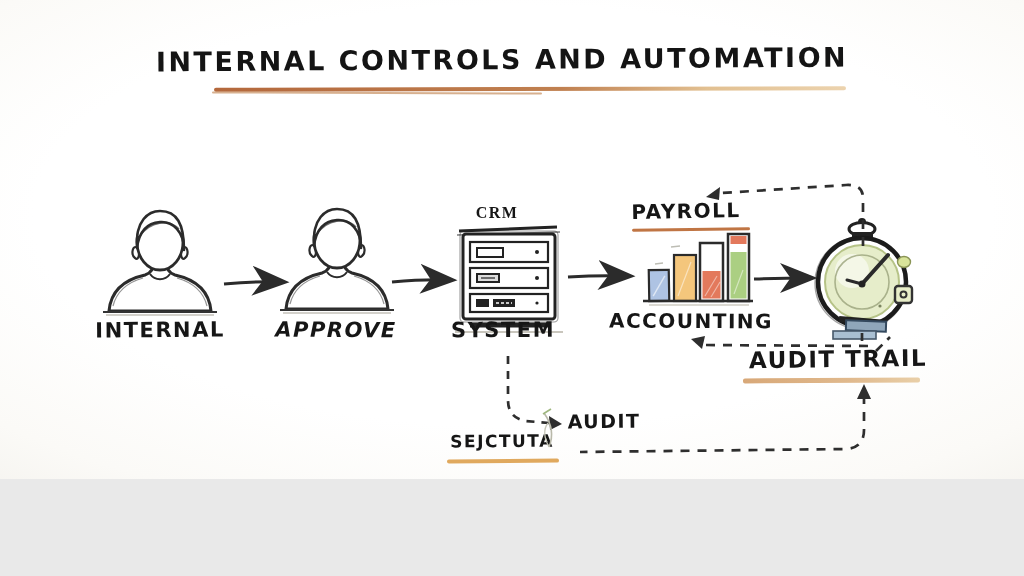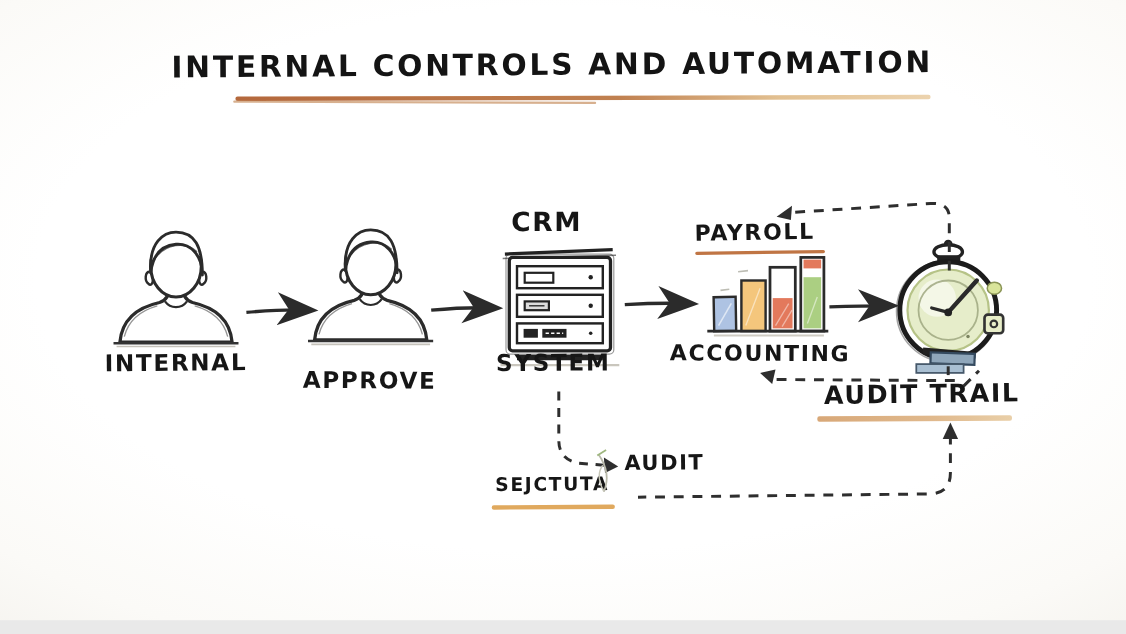--- a/index.html
+++ b/index.html
@@ -1,17 +1,17 @@
 <!DOCTYPE html>
 <html><head>
 <meta charset="utf-8">
 <style>
   html,body{margin:0;padding:0;background:#e9e9e9;}
   .canvas{
-    position:relative;width:1024px;height:564px;overflow:hidden;
+    position:relative;width:1024px;height:479px;overflow:hidden;
     background:radial-gradient(ellipse 85% 80% at 50% 45%, #ffffff 55%, #fbfaf7 80%, #f3f1ec 100%);
     font-family:"DejaVu Sans","Liberation Sans",sans-serif;color:#1c1c1c;
   }
   .abs{position:absolute;}
   .lbl{
     position:absolute;transform:translateX(-50%);
     font-weight:bold;font-size:21px;letter-spacing:1.5px;color:#161616;
     white-space:nowrap;
   }
   .title{
@@ -51,23 +51,23 @@
   </svg>
 
   <svg class="abs" style="left:103px;top:205px" width="114" height="112">
       <use href="#person"></use>
     </svg>
   <div class="lbl" style="left:160px;top:318px;transform:translateX(-50%) rotate(-0.5deg);">INTERNAL</div>
 
   <svg class="abs" style="left:280px;top:203px" width="114" height="112">
       <use href="#person"></use>
     </svg>
-  <div class="lbl" style="left:336px;top:334px;transform:translateX(-50%) rotate(0.4deg);">APPROVE</div>
+  <div class="lbl" style="left:336px;top:318px;transform:translateX(-50%) rotate(0.4deg);font-style:italic;">APPROVE</div>
 
-  <div class="lbl" style="left:497px;top:188px;font-size:24px;">CRM</div>
+  <div class="lbl" style="left:497px;top:204px;font-size:16px;font-family:Liberation Serif, serif;">CRM</div>
   <svg class="abs" style="left:453px;top:218px" width="112" height="122" viewBox="0 0 112 122">
     <path d="M 6 13 L 104 9" stroke="#222" stroke-width="3" fill="none"></path>
     <path d="M 4 17 L 107 14" stroke="#222" stroke-width="1.4" fill="none" opacity=".6"></path>
     <rect x="10" y="16" width="92" height="85" rx="3" fill="#ffffff" stroke="#222" stroke-width="3"></rect>
     <rect x="7" y="13" width="98" height="91" rx="4" fill="none" stroke="#222" stroke-width="1.1" opacity=".45"></rect>
     <rect x="17" y="24" width="78" height="20" fill="#ffffff" stroke="#222" stroke-width="2.2"></rect>
     <rect x="24" y="30" width="26" height="9" fill="#ffffff" stroke="#222" stroke-width="2"></rect>
     <circle cx="84" cy="34" r="2" fill="#222"></circle>
     <rect x="17" y="50" width="78" height="20" fill="#ffffff" stroke="#222" stroke-width="2.2"></rect>
     <rect x="24" y="56" width="22" height="8" fill="#dcdcdc" stroke="#222" stroke-width="2"></rect>

